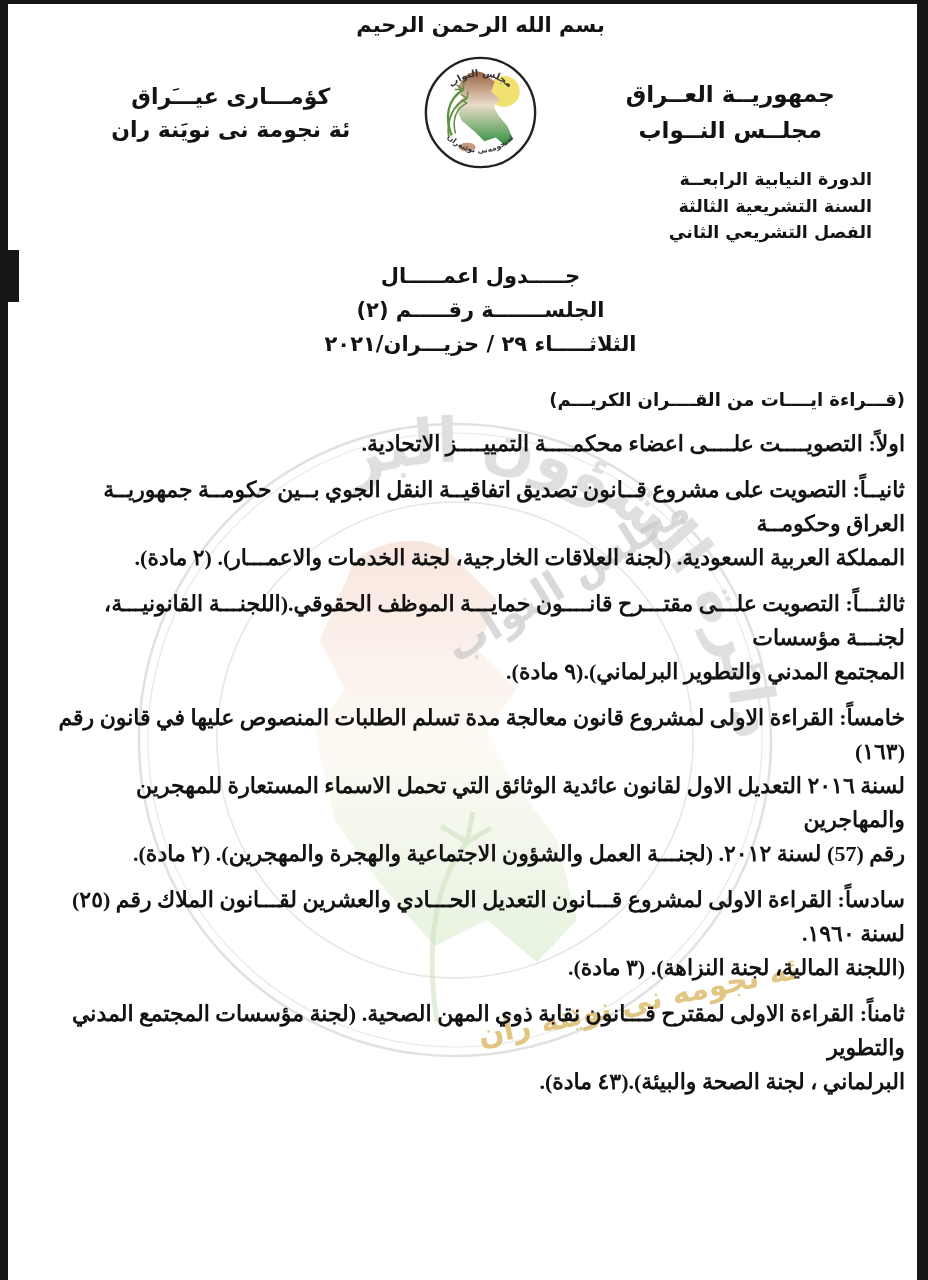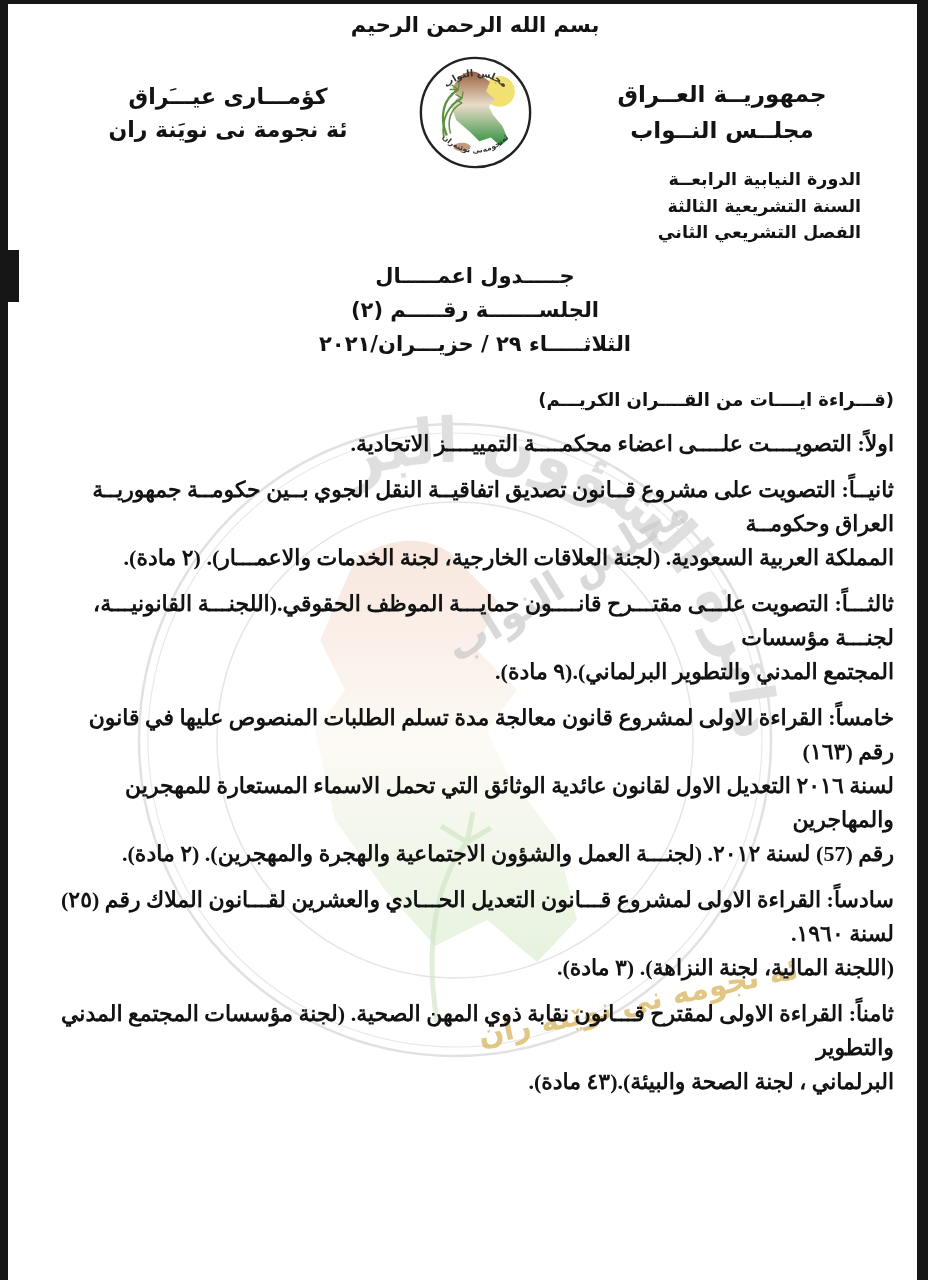--- a/index.html
+++ b/index.html
@@ -9,21 +9,21 @@
     font-weight:700;color:#131313;
   }
   .edge{position:absolute;background:#161616;z-index:5;}
   .edge-left{left:0;top:0;width:8px;height:1280px;}
   .edge-right{right:0;top:0;width:11px;height:1280px;}
   .edge-top{left:0;top:0;width:928px;height:4px;}
   .edge-notch{left:0;top:250px;width:19px;height:52px;}
 
   .content{
     position:absolute;top:4px;right:11px;left:8px;bottom:0;
-    padding:6px 23px 0 48px;direction:rtl;z-index:2;
+    padding:6px 12px 0 48px;direction:rtl;z-index:2;
   }
   .basmala{text-align:center;font-size:21px;line-height:1.3;margin-top:2px;}
   .header-row{display:flex;align-items:center;margin-top:16px;}
   .col{flex:1;text-align:center;}
   .col.arabic{font-size:23px;line-height:1.55;}
   .col.kurdish{font-size:22px;line-height:1.5;}
   .logo-wrap{width:150px;display:flex;justify-content:center;flex:0 0 150px;}
   .session{font-size:17.5px;line-height:1.5;text-align:right;padding-left:0;
     padding-right:33px;margin-top:-4px;}
   .agenda-title{text-align:center;font-size:21px;line-height:1.62;margin-top:14px;}

